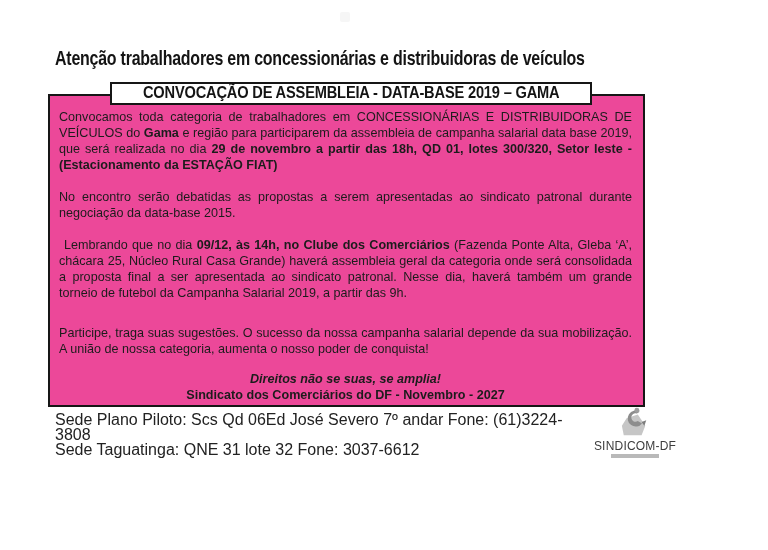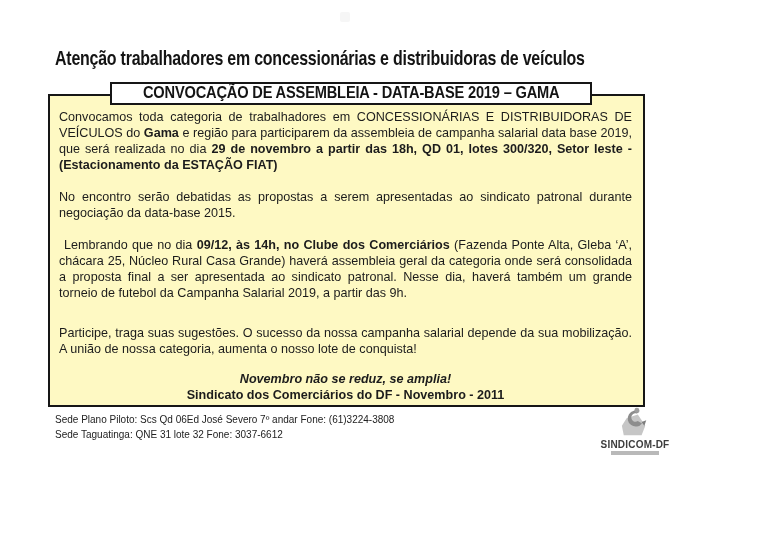--- a/index.html
+++ b/index.html
@@ -33,45 +33,45 @@
     z-index:2;
   }
   .title-inner{
     display:inline-block;white-space:nowrap;
     font-size:17px;font-weight:bold;color:#141414;
     transform:scaleX(0.86);transform-origin:center;
     letter-spacing:-0.2px;
   }
   .main-box{
     position:absolute;left:48px;top:94px;width:597px;height:313px;
-    box-sizing:border-box;border:2px solid #161616;background:#fef9c3;
+    box-sizing:border-box;border:2px solid #161616;background:#ec4899;
     padding:13px 11px 0 9px;
     font-size:12.6px;line-height:16px;color:#1c1c1c;
     overflow:hidden;
   }
   .main-box p{margin:0;text-align:justify;}
   .p2{margin-top:16px !important;}
   .p3{margin-top:16px !important;text-indent:5px;}
   .p4{margin-top:24px !important;}
   .slogan{
     margin-top:14px !important;text-align:center !important;
     font-weight:bold;font-style:italic;
   }
   .signature{text-align:center !important;font-weight:bold;}
   .footer{
     position:absolute;left:55px;top:412px;width:540px;
-    font-size:10px;line-height:15px;color:#222222;
+    font-size:16px;line-height:15px;color:#222222;
   }
   .logo{
     position:absolute;left:602px;top:406px;width:66px;
     display:flex;flex-direction:column;align-items:center;
   }
   .logo-icon{display:block;}
   .logo-text{
-    font-size:10px;font-weight:bold;color:#3d3d3d;
+    font-size:12px;font-weight:normal;color:#3d3d3d;
     letter-spacing:0.2px;margin-top:1px;white-space:nowrap;
   }
   .logo-strip{width:48px;height:4px;background:#b9b9b9;margin-top:1px;}
   b{font-weight:bold;}
 </style>
 </head>
 <body>
 
 <div class="page">
 
@@ -83,25 +83,25 @@
     <span class="title-inner">CONVOCAÇÃO DE ASSEMBLEIA - DATA-BASE 2019 – GAMA</span>
   </div>
 
   <div class="main-box">
     <p class="p1"><span>Convocamos toda categoria de trabalhadores em CONCESSIONÁRIAS E DISTRIBUIDORAS DE VEÍCULOS do </span><b>Gama</b><span> e região para participarem da assembleia de campanha salarial data base 2019, que será realizada no dia </span><b>29 de novembro a partir das 18h, QD 01, lotes 300/320, Setor leste - (Estacionamento da ESTAÇÃO FIAT)</b></p>
 
     <p class="p2">No encontro serão debatidas as propostas a serem apresentadas ao sindicato patronal durante negociação da data-base 2015.</p>
 
     <p class="p3"><span>Lembrando que no dia </span><b>09/12, às 14h, no Clube dos Comerciários</b><span> (Fazenda Ponte Alta, Gleba ‘A’, chácara 25, Núcleo Rural Casa Grande) haverá assembleia geral da categoria onde será consolidada a proposta final a ser apresentada ao sindicato patronal. Nesse dia, haverá também um grande torneio de futebol da Campanha Salarial 2019, a partir das 9h.</span></p>
 
-    <p class="p4">Participe, traga suas sugestões. O sucesso da nossa campanha salarial depende da sua mobilização. A união de nossa categoria, aumenta o nosso lote de conquista!</p>
+    <p class="p4">Participe, traga suas sugestões. O sucesso da nossa campanha salarial depende da sua mobilização. A união de nossa categoria, aumenta o nosso poder de conquista!</p>
 
-    <p class="slogan">Novembro não se reduz, se amplia!</p>
+    <p class="slogan">Direitos não se suas, se amplia!</p>
 
-    <p class="signature">Sindicato dos Comerciários do DF - Novembro - 2011</p>
+    <p class="signature">Sindicato dos Comerciários do DF - Novembro - 2027</p>
   </div>
 
   <div class="footer">
     <div>Sede Plano Piloto: Scs Qd 06Ed José Severo 7º andar Fone: (61)3224-3808</div>
     <div>Sede Taguatinga: QNE 31 lote 32 Fone: 3037-6612</div>
   </div>
 
   <div class="logo">
     <svg class="logo-icon" width="30" height="32" viewBox="0 0 32 34" xmlns="http://www.w3.org/2000/svg">
       <polygon points="7,13 19,9 27,21 23,31 4,31 2,21" fill="#c6c6c6"></polygon>

